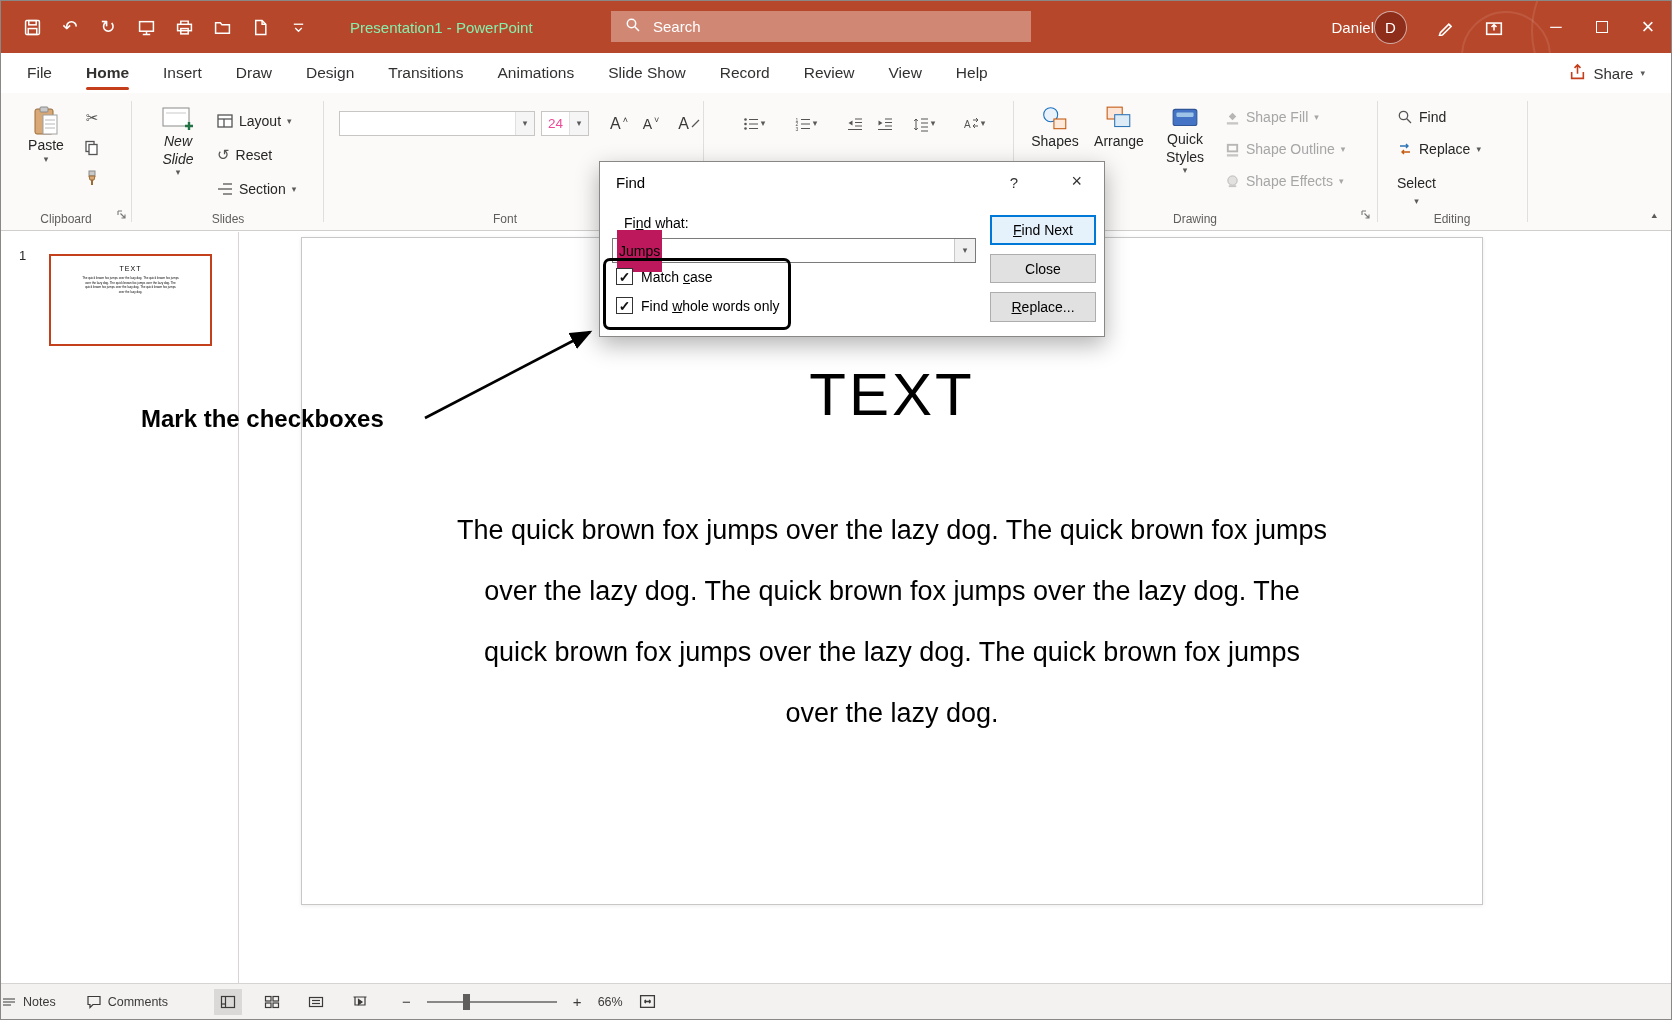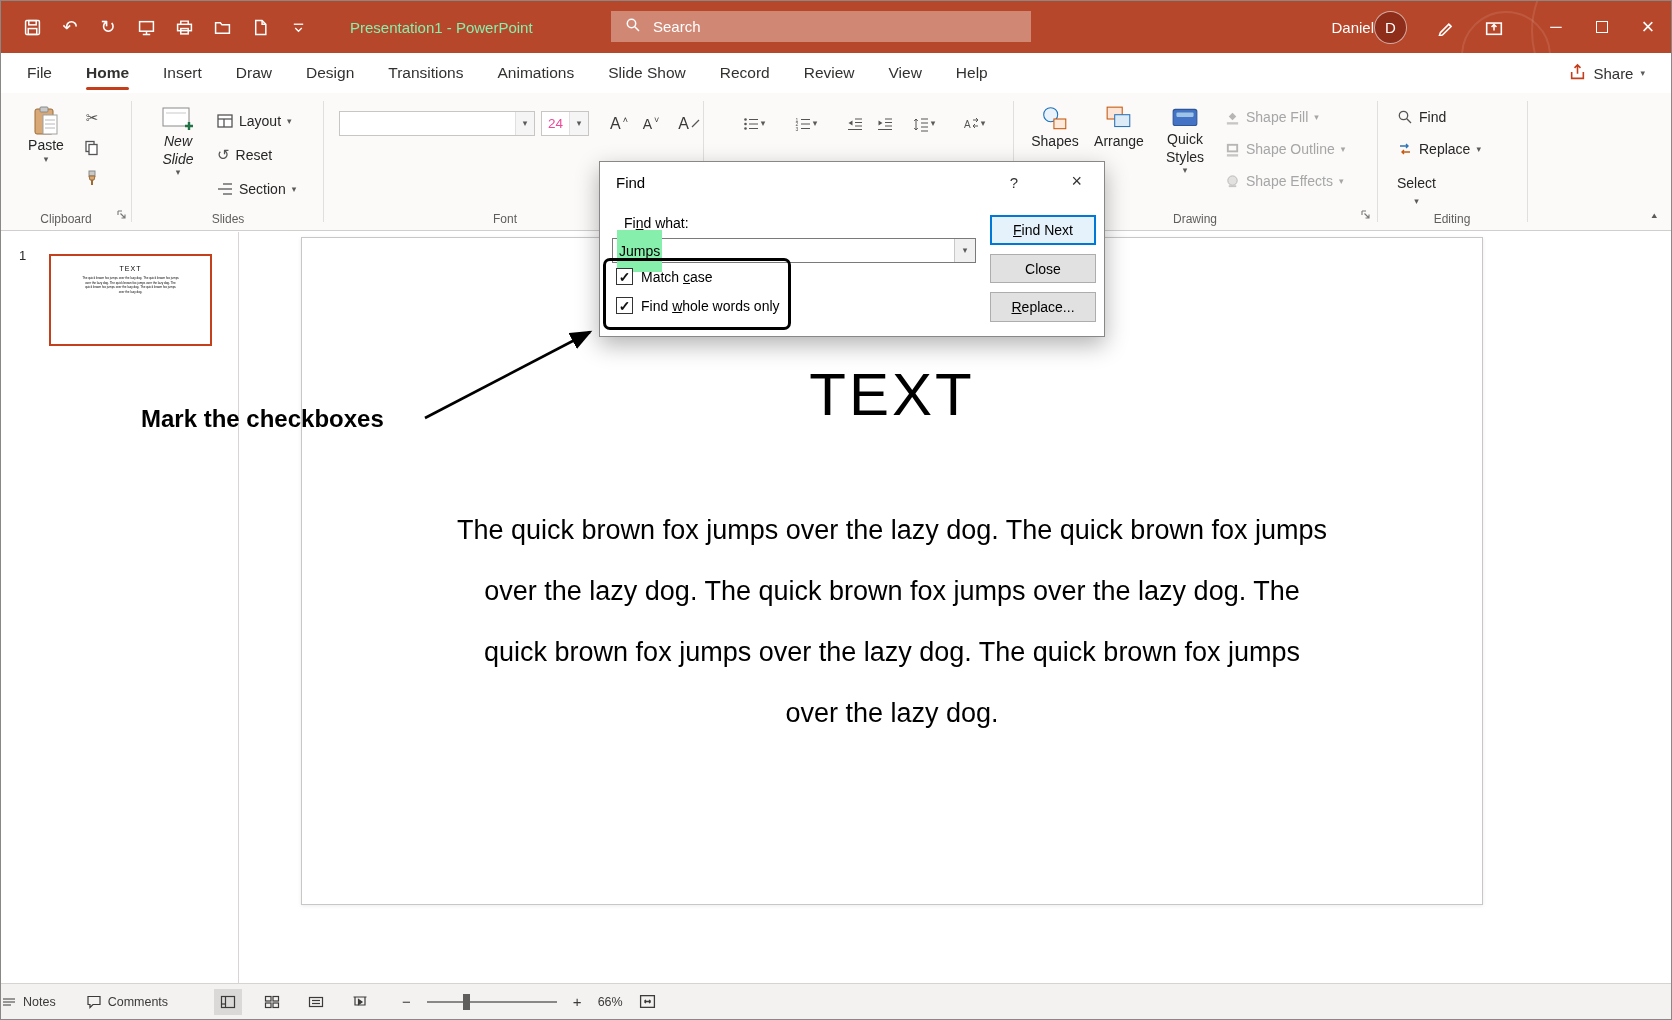--- a/index.html
+++ b/index.html
@@ -62,21 +62,21 @@
   .anno-arrow { position:absolute; left:0; top:0; z-index:35; pointer-events:none; }
 
   
   .dialog { position:absolute; left:598px; top:160px; width:506px; height:176px; background:#fff; border:1px solid #8A8886; box-shadow:0 8px 22px rgba(0,0,0,.30); z-index:40; font-size:14px; color:#000; }
   .dlg-titlebar { position:absolute; left:0; top:0; right:0; height:40px; display:flex; align-items:center; padding-left:16px; font-size:15px; }
   .dlg-help { position:absolute; right:86px; top:12px; color:#333; font-size:15px; }
   .dlg-close { position:absolute; right:22px; top:9px; color:#333; font-size:18px; }
   .dlg-label { position:absolute; left:24px; top:53px;text-align:center; }
   .dlg-combo { position:absolute; left:12px; top:76px; width:364px; height:25px; border:1px solid #7A7A7A; background:#fff; display:flex; align-items:center; }
   .dlg-combo .txt { flex:1; padding-left:4px; font-size:14px; }
-  .dlg-combo .sel { background:#86efac; padding:13px 2px; }
+  .dlg-combo .sel { background:#be185d; padding:13px 2px; }
   .dlg-combo .dd { width:21px; height:100%; border-left:1px solid #C8C8C8; background:#F0F0F0; display:flex; align-items:center; justify-content:center; }
   .chk-row { position:absolute; left:16px; display:flex; align-items:center; gap:8px; }
   .chk-box { width:17px; height:17px; background:#fff; border:1px solid #333; display:flex; align-items:center; justify-content:center; font-size:14px; font-weight:bold; color:#111; line-height:1; }
   .hl-box { position:absolute; left:3px; top:96px; width:188px; height:72px; border:3px solid #000; border-radius:7px; pointer-events:none; }
   .dlg-btn { position:absolute; left:390px; width:106px; height:30px; display:flex; align-items:center; justify-content:center; font-size:14px; background:#E1E1E1; border:1px solid #ADADAD; }
   .dlg-btn.primary { background:#E5F1FB; border:2px solid #0078D7; }
   .mn { text-decoration:underline; }
 
   
   .statusbar { position:absolute; left:0; bottom:0; width:100%; height:36px; background:#F3F2F1; border-top:1px solid #D6D4D2; display:flex; align-items:center; justify-content:space-between; font-size:12.5px; color:#3B3A39; }

